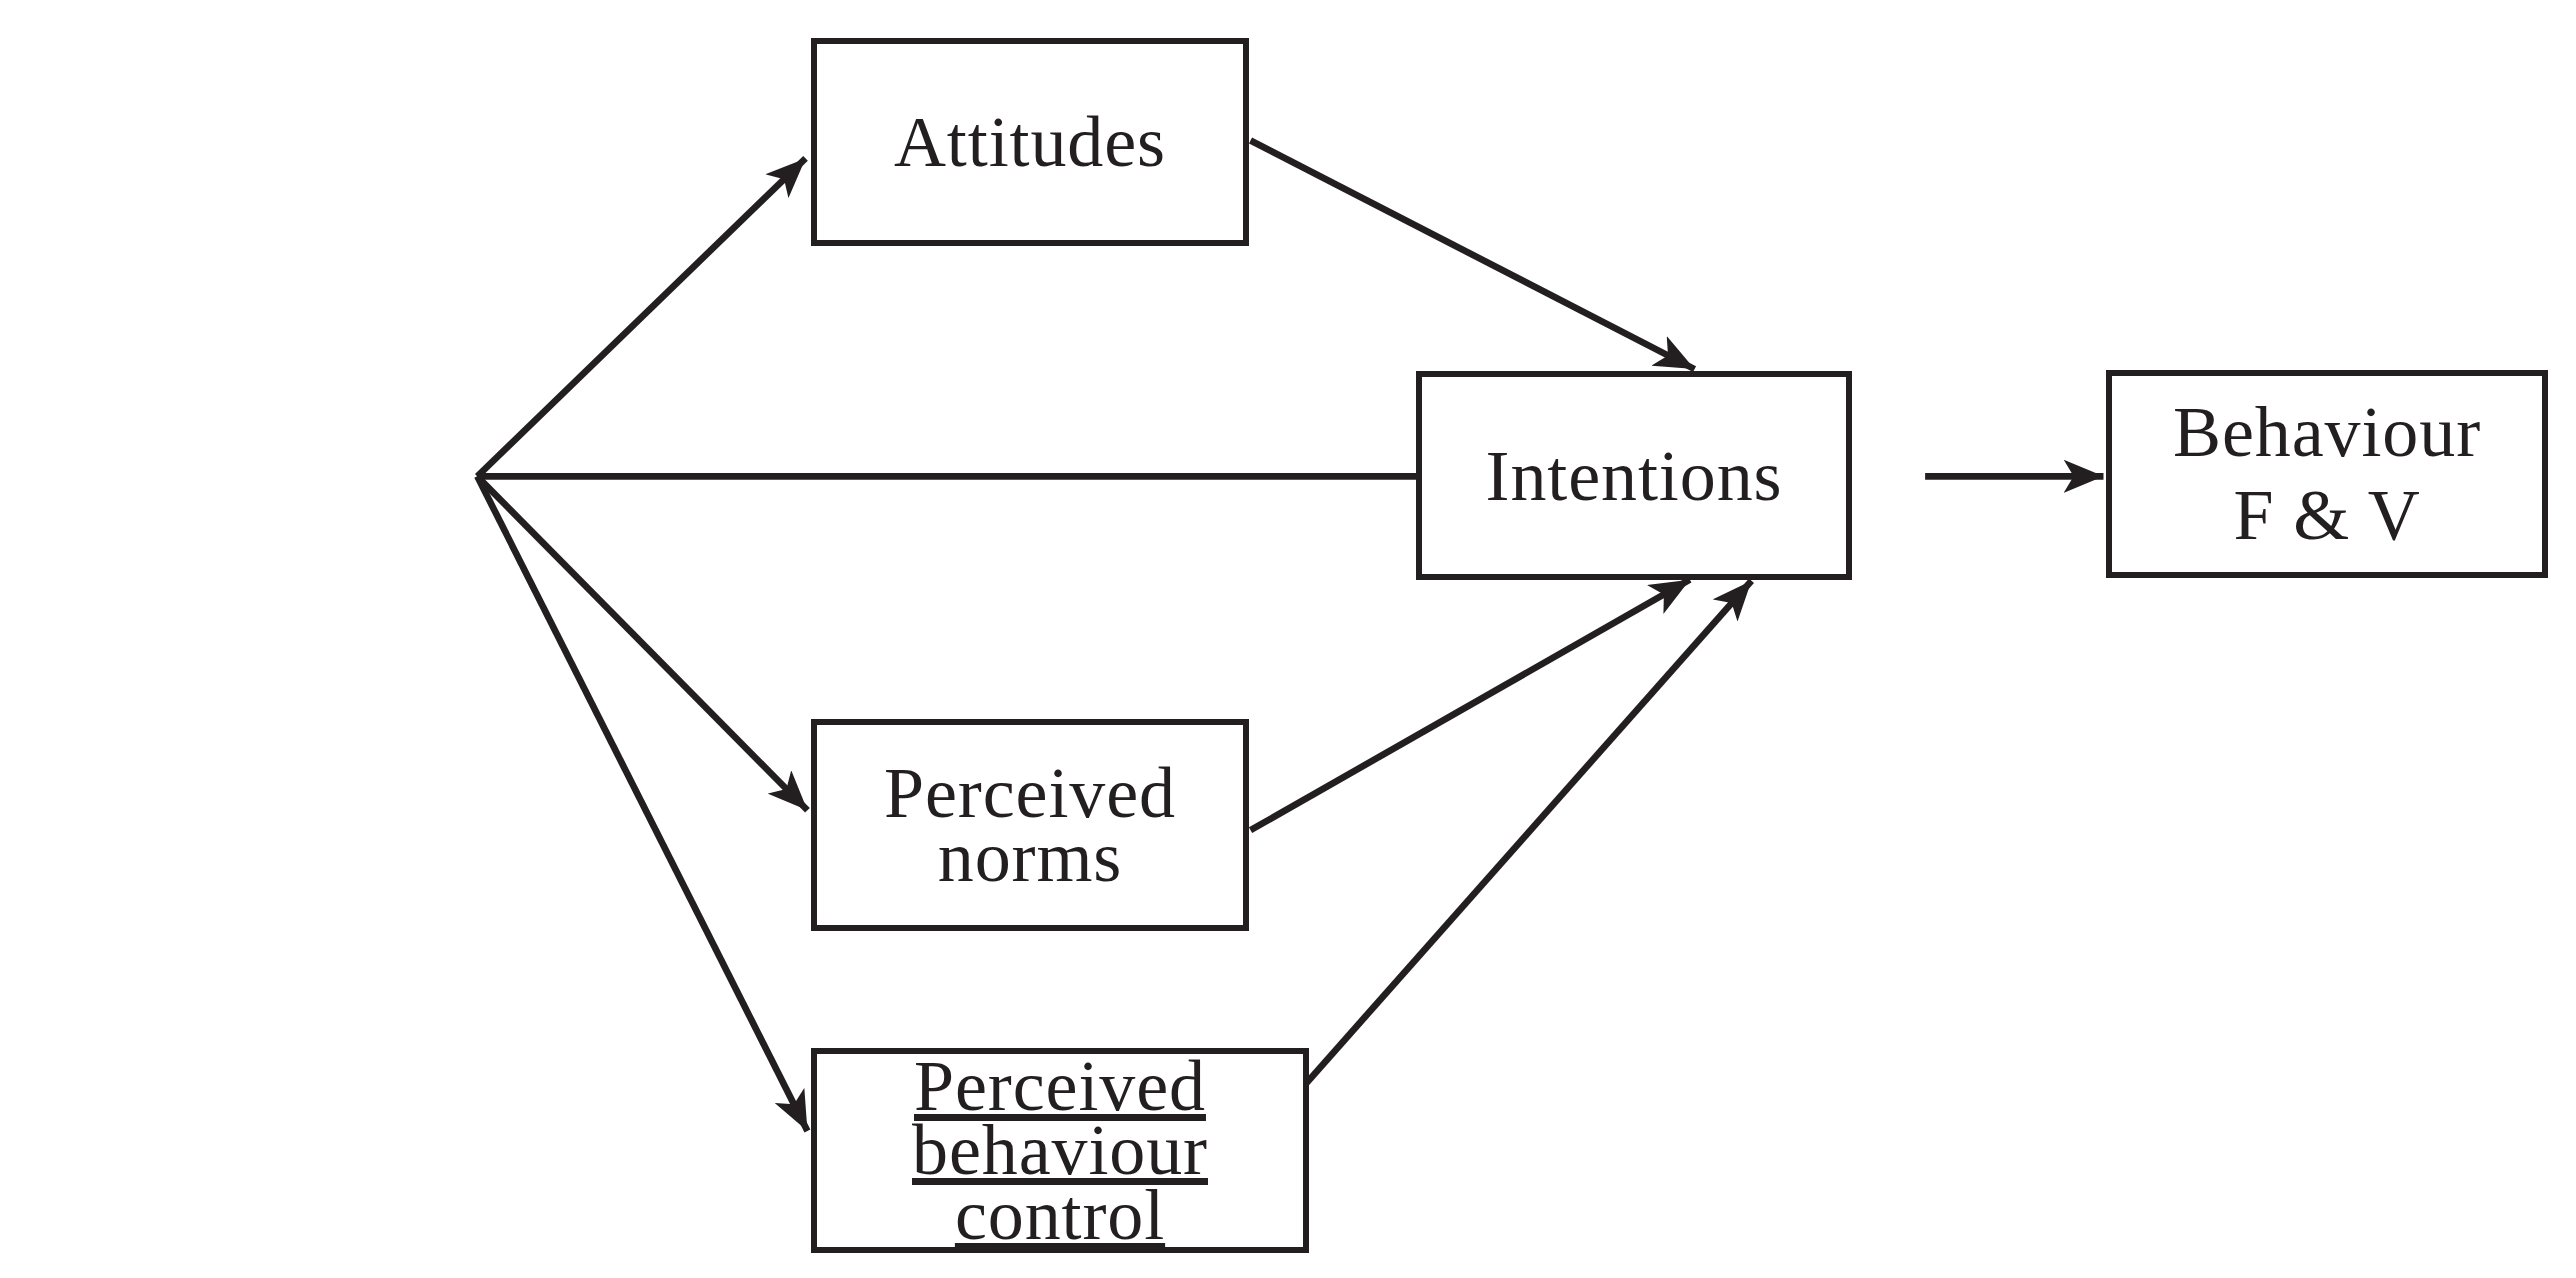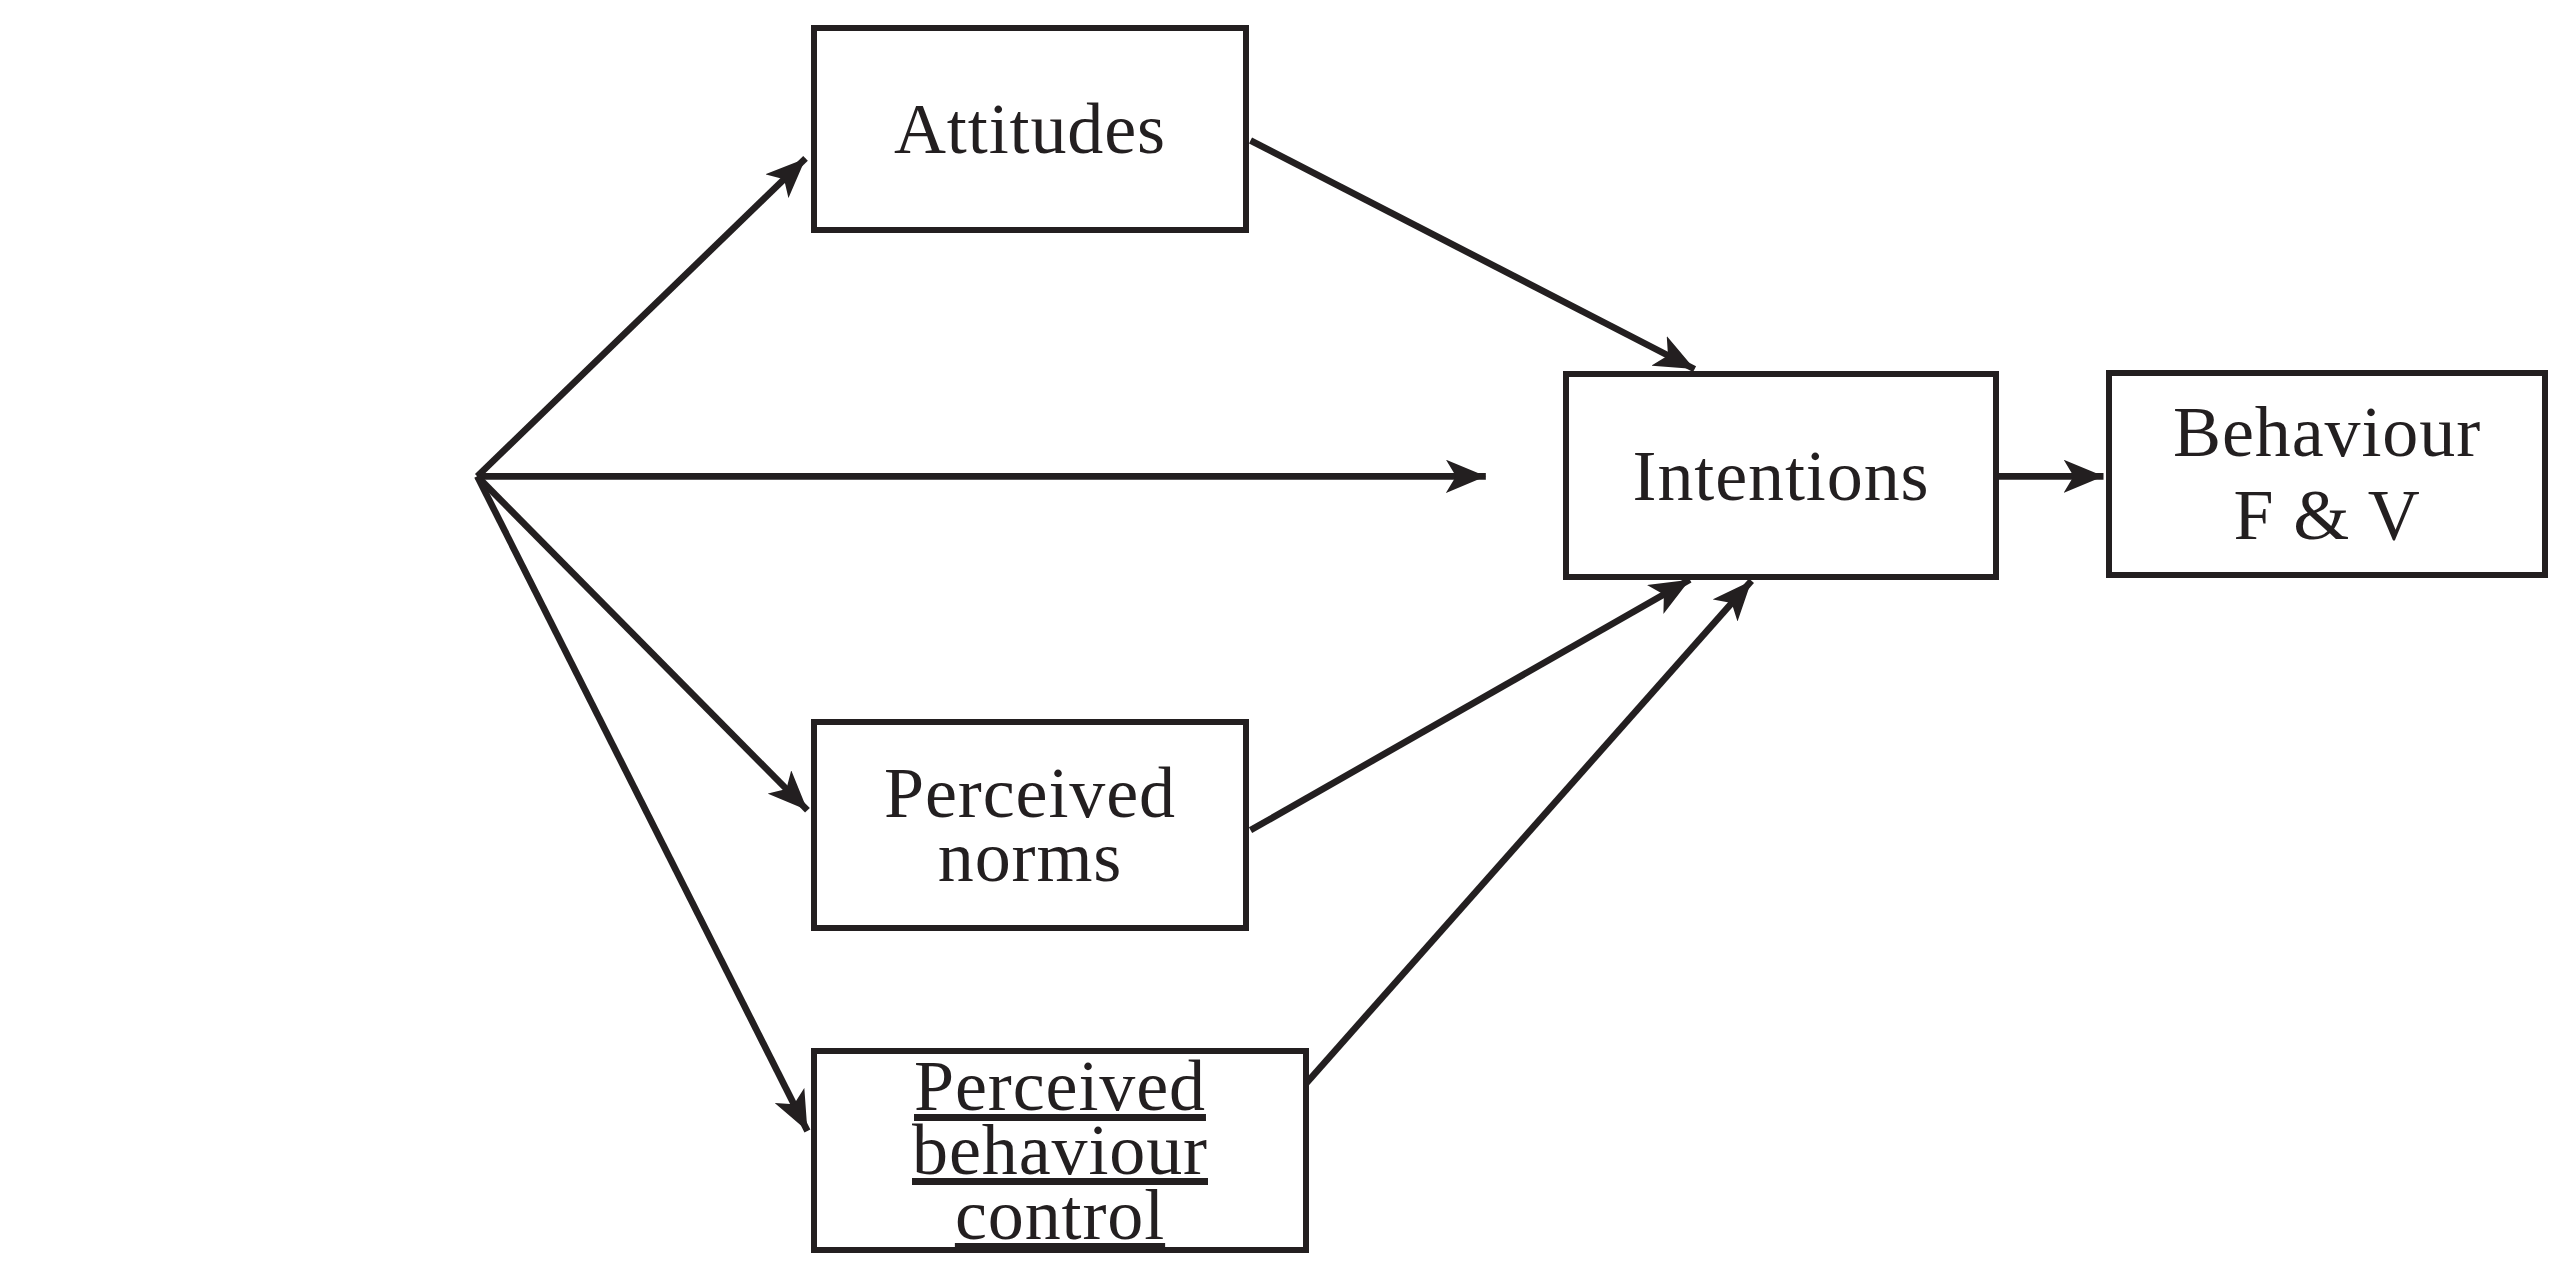--- a/index.html
+++ b/index.html
@@ -39,24 +39,24 @@
     font-size: 72px;
     line-height: 1.0;
     white-space: pre-line;
     letter-spacing: 0.9px;
   }
   .node .label { display: block; }
   .lh-tight { line-height: 0.89; }
   .lh-loose { line-height: 1.15; }
 
   .node-knowledge  { left: 35px;   top: 370px;  width: 442px; height: 210px; }
-  .node-attitudes  { left: 811px;  top: 25px;   width: 438px; height: 208px; }
+  .node-attitudes  { left: 811px;  top: 38px;   width: 438px; height: 208px; }
   .node-subjective { left: 811px;  top: 719px;  width: 438px; height: 212px; }
   .node-perceived  { left: 811px;  top: 1048px; width: 498px; height: 205px; text-decoration: underline; }
-  .node-intentions { left: 1563px; top: 371px;  width: 436px; height: 209px; }
+  .node-intentions { left: 1416px; top: 371px;  width: 436px; height: 209px; }
   .node-behaviour  { left: 2106px; top: 370px;  width: 442px; height: 208px; }
 </style>
 </head>
 <body>
 
 <div class="canvas">
 
   <svg class="arrow-layer" viewBox="0 0 2715 1348" xmlns="http://www.w3.org/2000/svg" aria-hidden="true">
     <defs>
       <marker id="ah" viewBox="0 0 12 10" refX="12" refY="5" markerWidth="6" markerHeight="5" orient="auto" markerUnits="strokeWidth">

